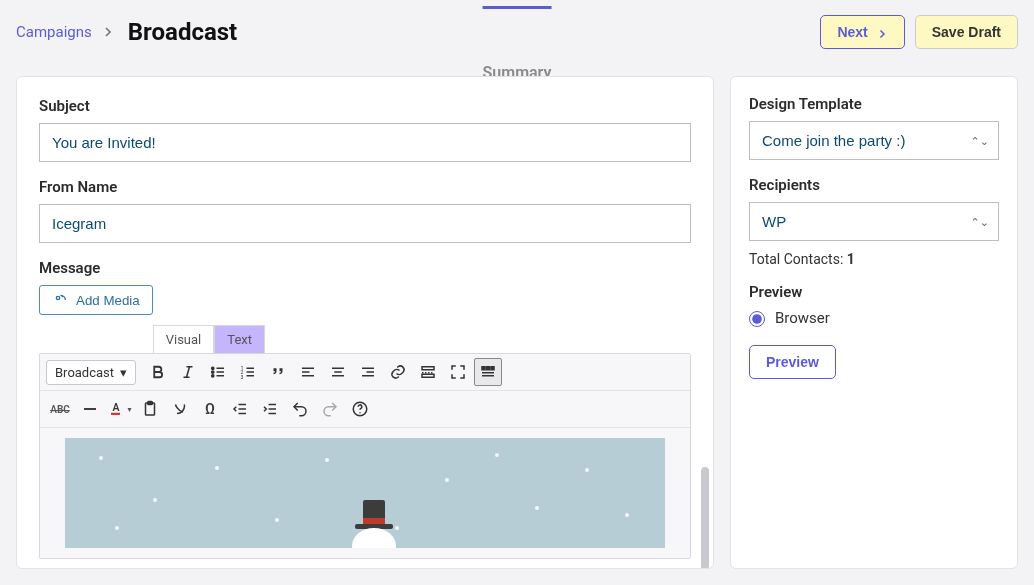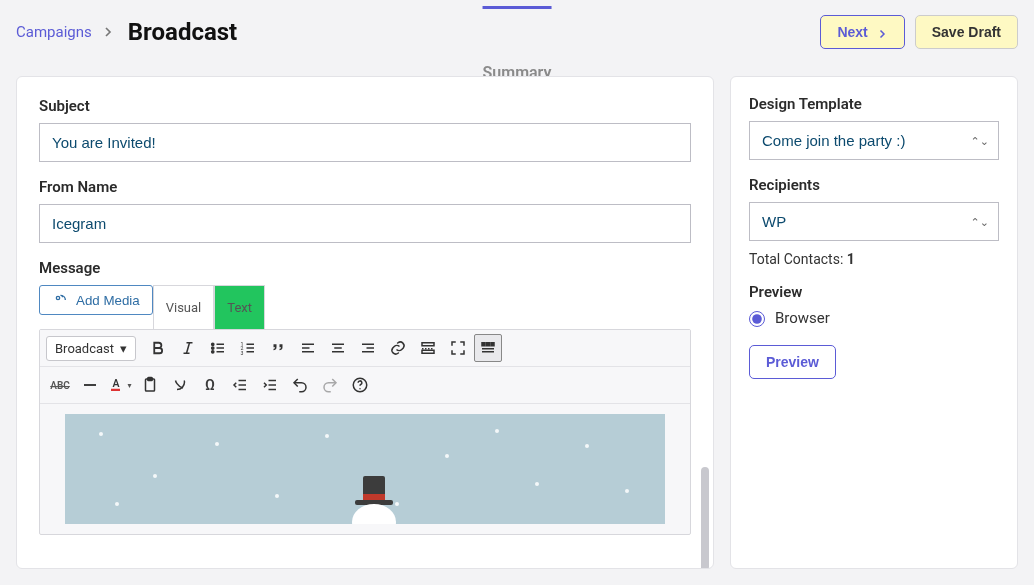--- a/index.html
+++ b/index.html
@@ -169,30 +169,31 @@
     background: #f7f7f9;
   }
   .editor-tabs {
     display: flex;
     justify-content: flex-end;
     gap: 0;
     margin-top: -30px;
     margin-bottom: 1px;
   }
   .etab {
-    padding: 14px 12px;
+    padding: 6px 12px;
     border: 1px solid #d7d7dc;
     border-bottom: none;
     background: #fff;
     color: #555;
     font-size: 13px;
     cursor: pointer;
+    margin-top: 40px;
   }
   .etab.text {
-    background: #22c55e;
+    background: #c4b5fd;
   }
   .toolbar {
     display: flex;
     align-items: center;
     flex-wrap: wrap;
     padding: 4px 6px;
     gap: 2px;
     border-bottom: 1px solid #e3e3e7;
     background: #f7f7f9;
   }

